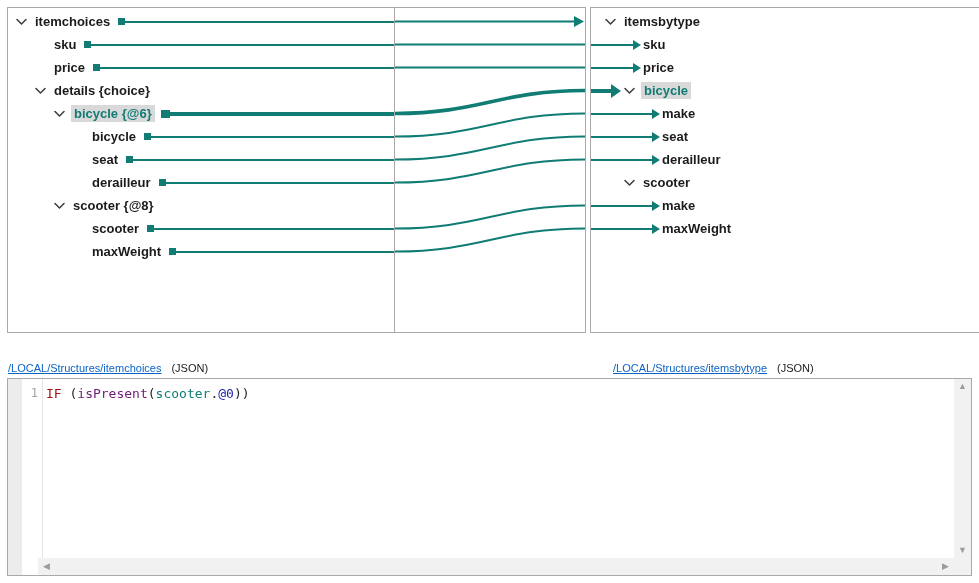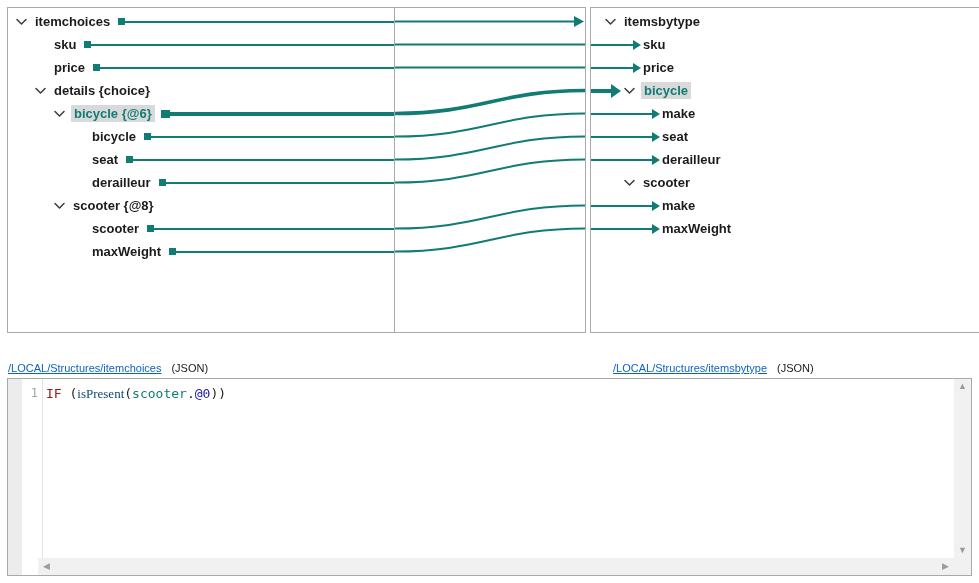--- a/index.html
+++ b/index.html
@@ -51,21 +51,21 @@
   .lnum{
     position:absolute;left:14px;top:7px;width:16px;text-align:right;
     font-family:"DejaVu Sans Mono",monospace;font-size:12px;color:#a3a3a3;
   }
   .gutter-sep{position:absolute;left:34px;top:0;bottom:17px;width:1px;background:#e4e4e4;}
   .code{
     position:absolute;left:38px;top:6px;right:18px;
     font-family:"DejaVu Sans Mono",monospace;font-size:13px;line-height:17px;white-space:pre;
   }
   .tk-keyword{color:#a31515;}
-  .tk-function{color:#0c4a6e;font-family:Liberation Serif, serif;}
+  .tk-function{color:#701a75;}
   .tk-node{color:#107c74;}
   .tk-attr{color:#2323b0;}
   .tk-plain{color:#1e1e1e;}
   .vsb{
     position:absolute;right:0;top:0;bottom:17px;width:17px;background:#f1f1f1;
     display:flex;flex-direction:column;justify-content:space-between;align-items:center;
     padding:3px 0;box-sizing:border-box;
   }
   .hsb{
     position:absolute;left:30px;right:17px;bottom:0;height:17px;background:#f1f1f1;

